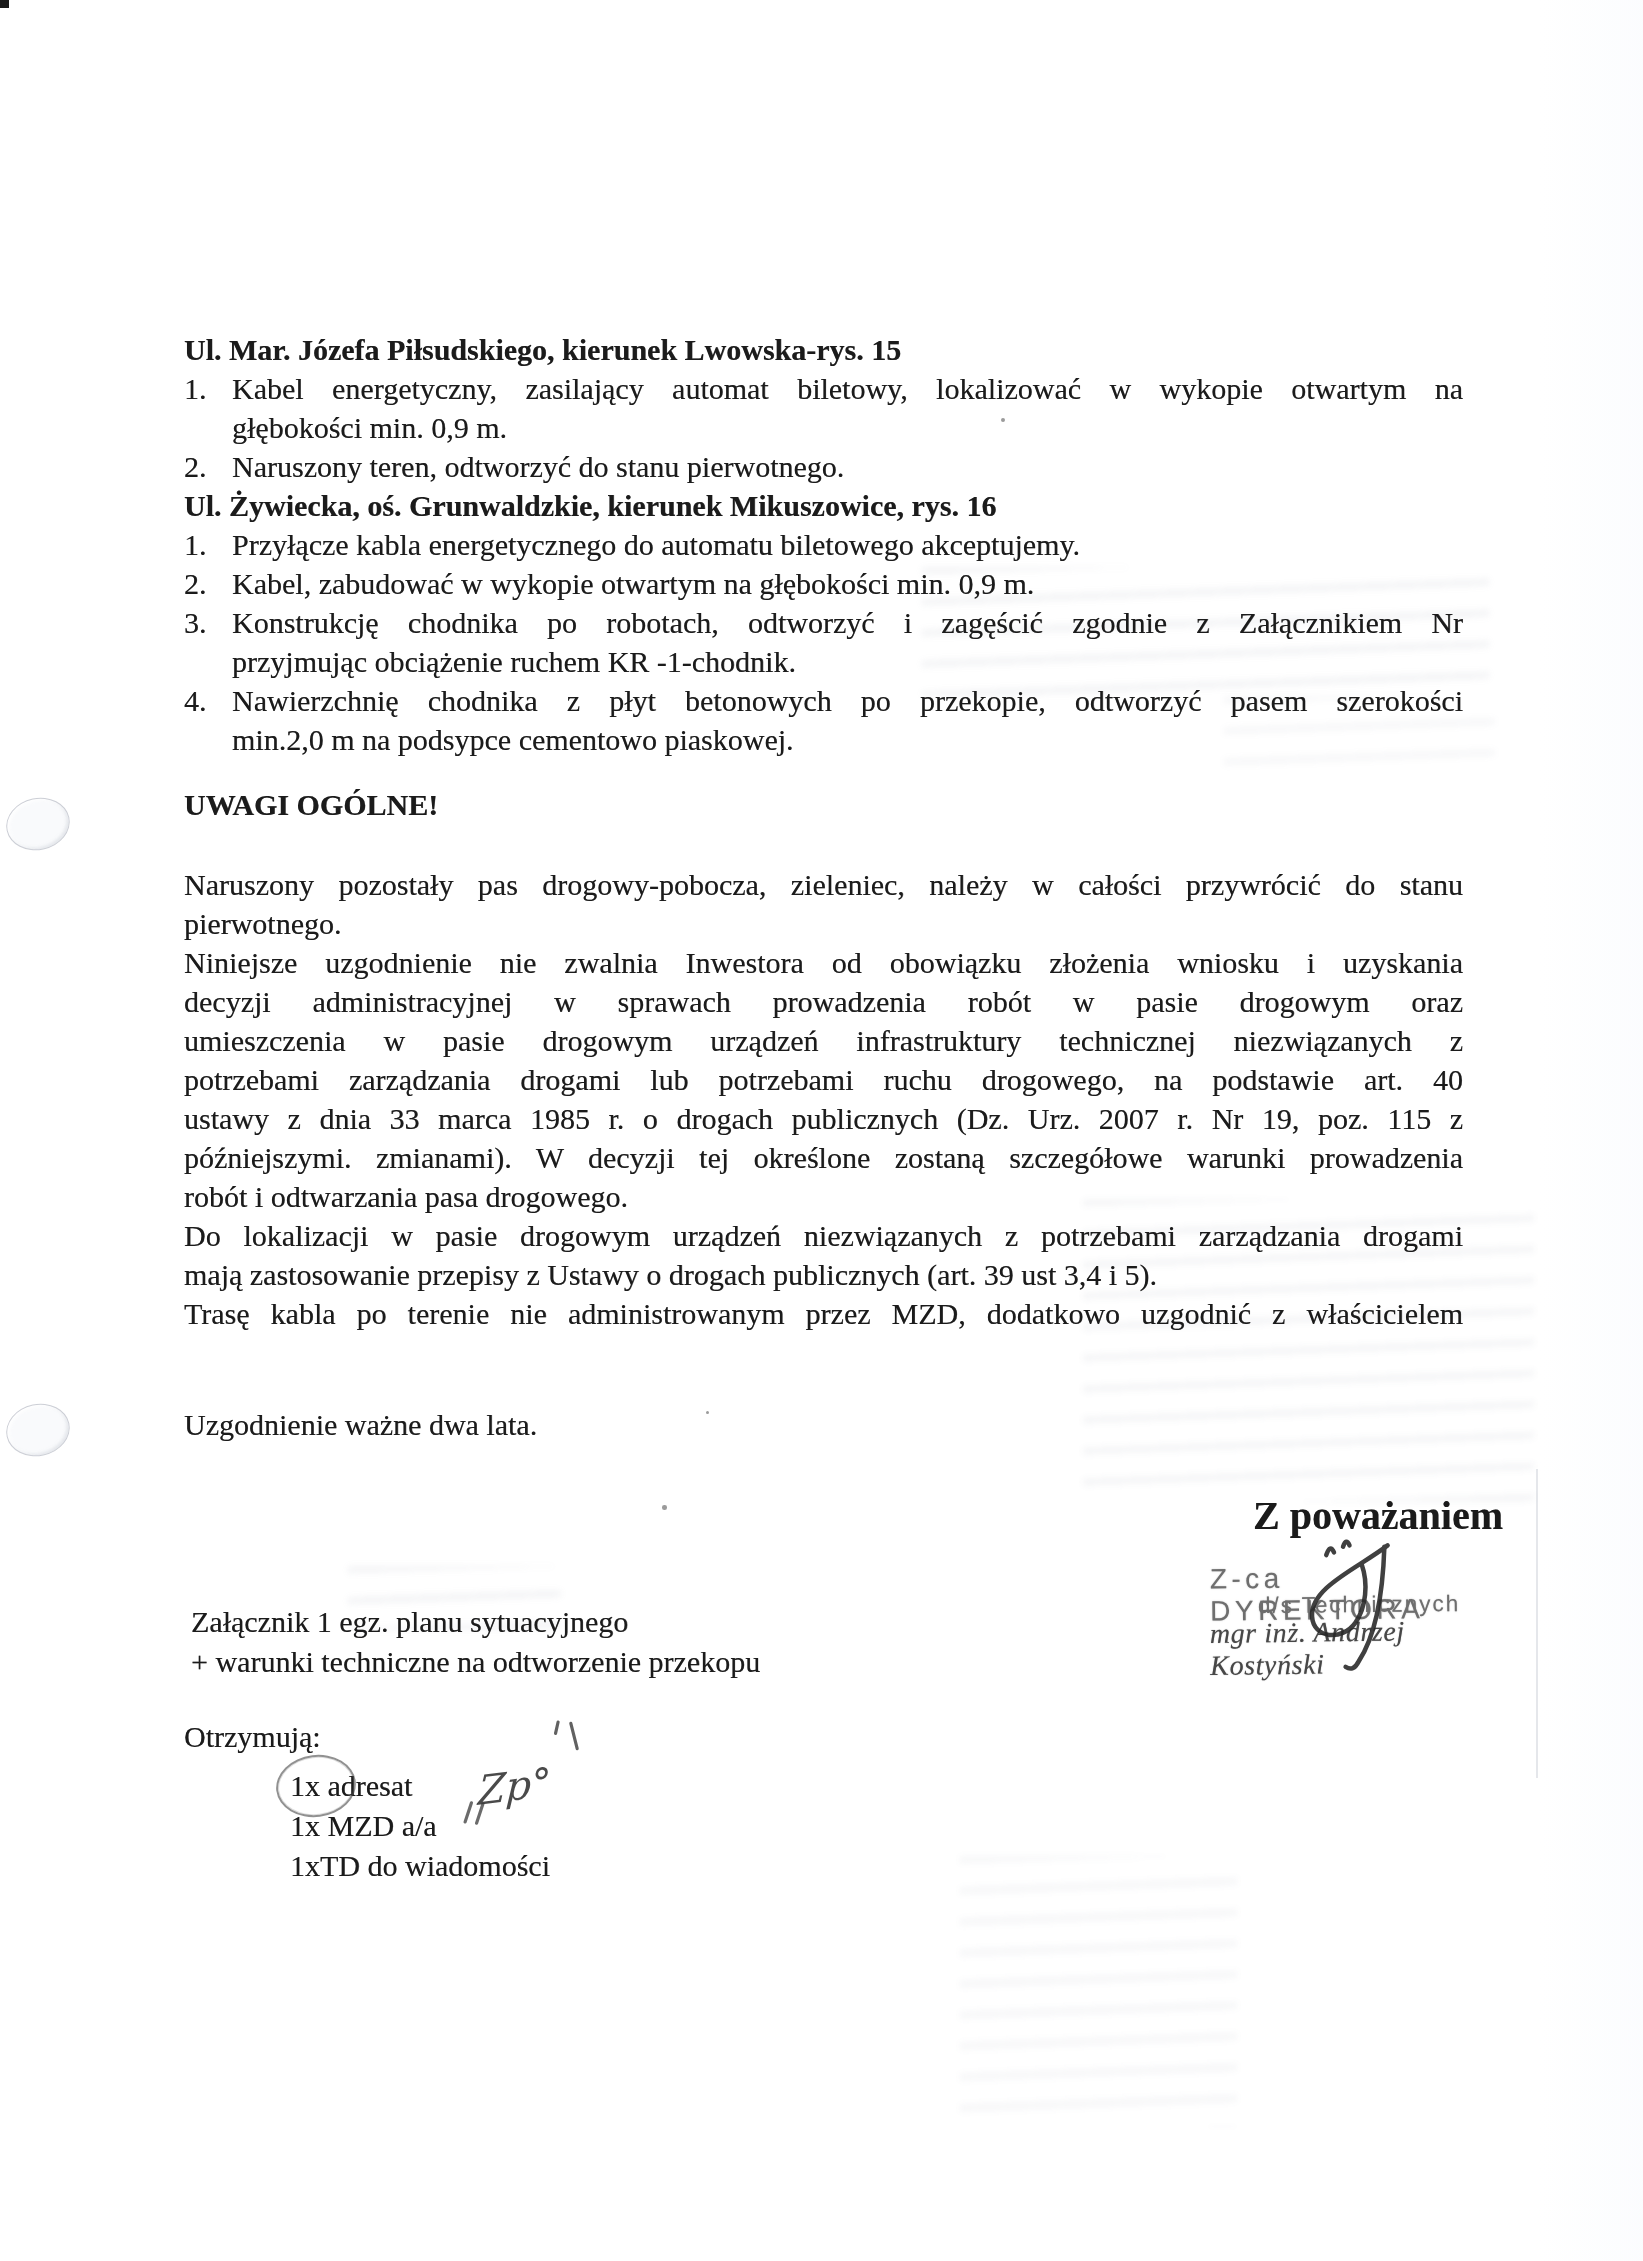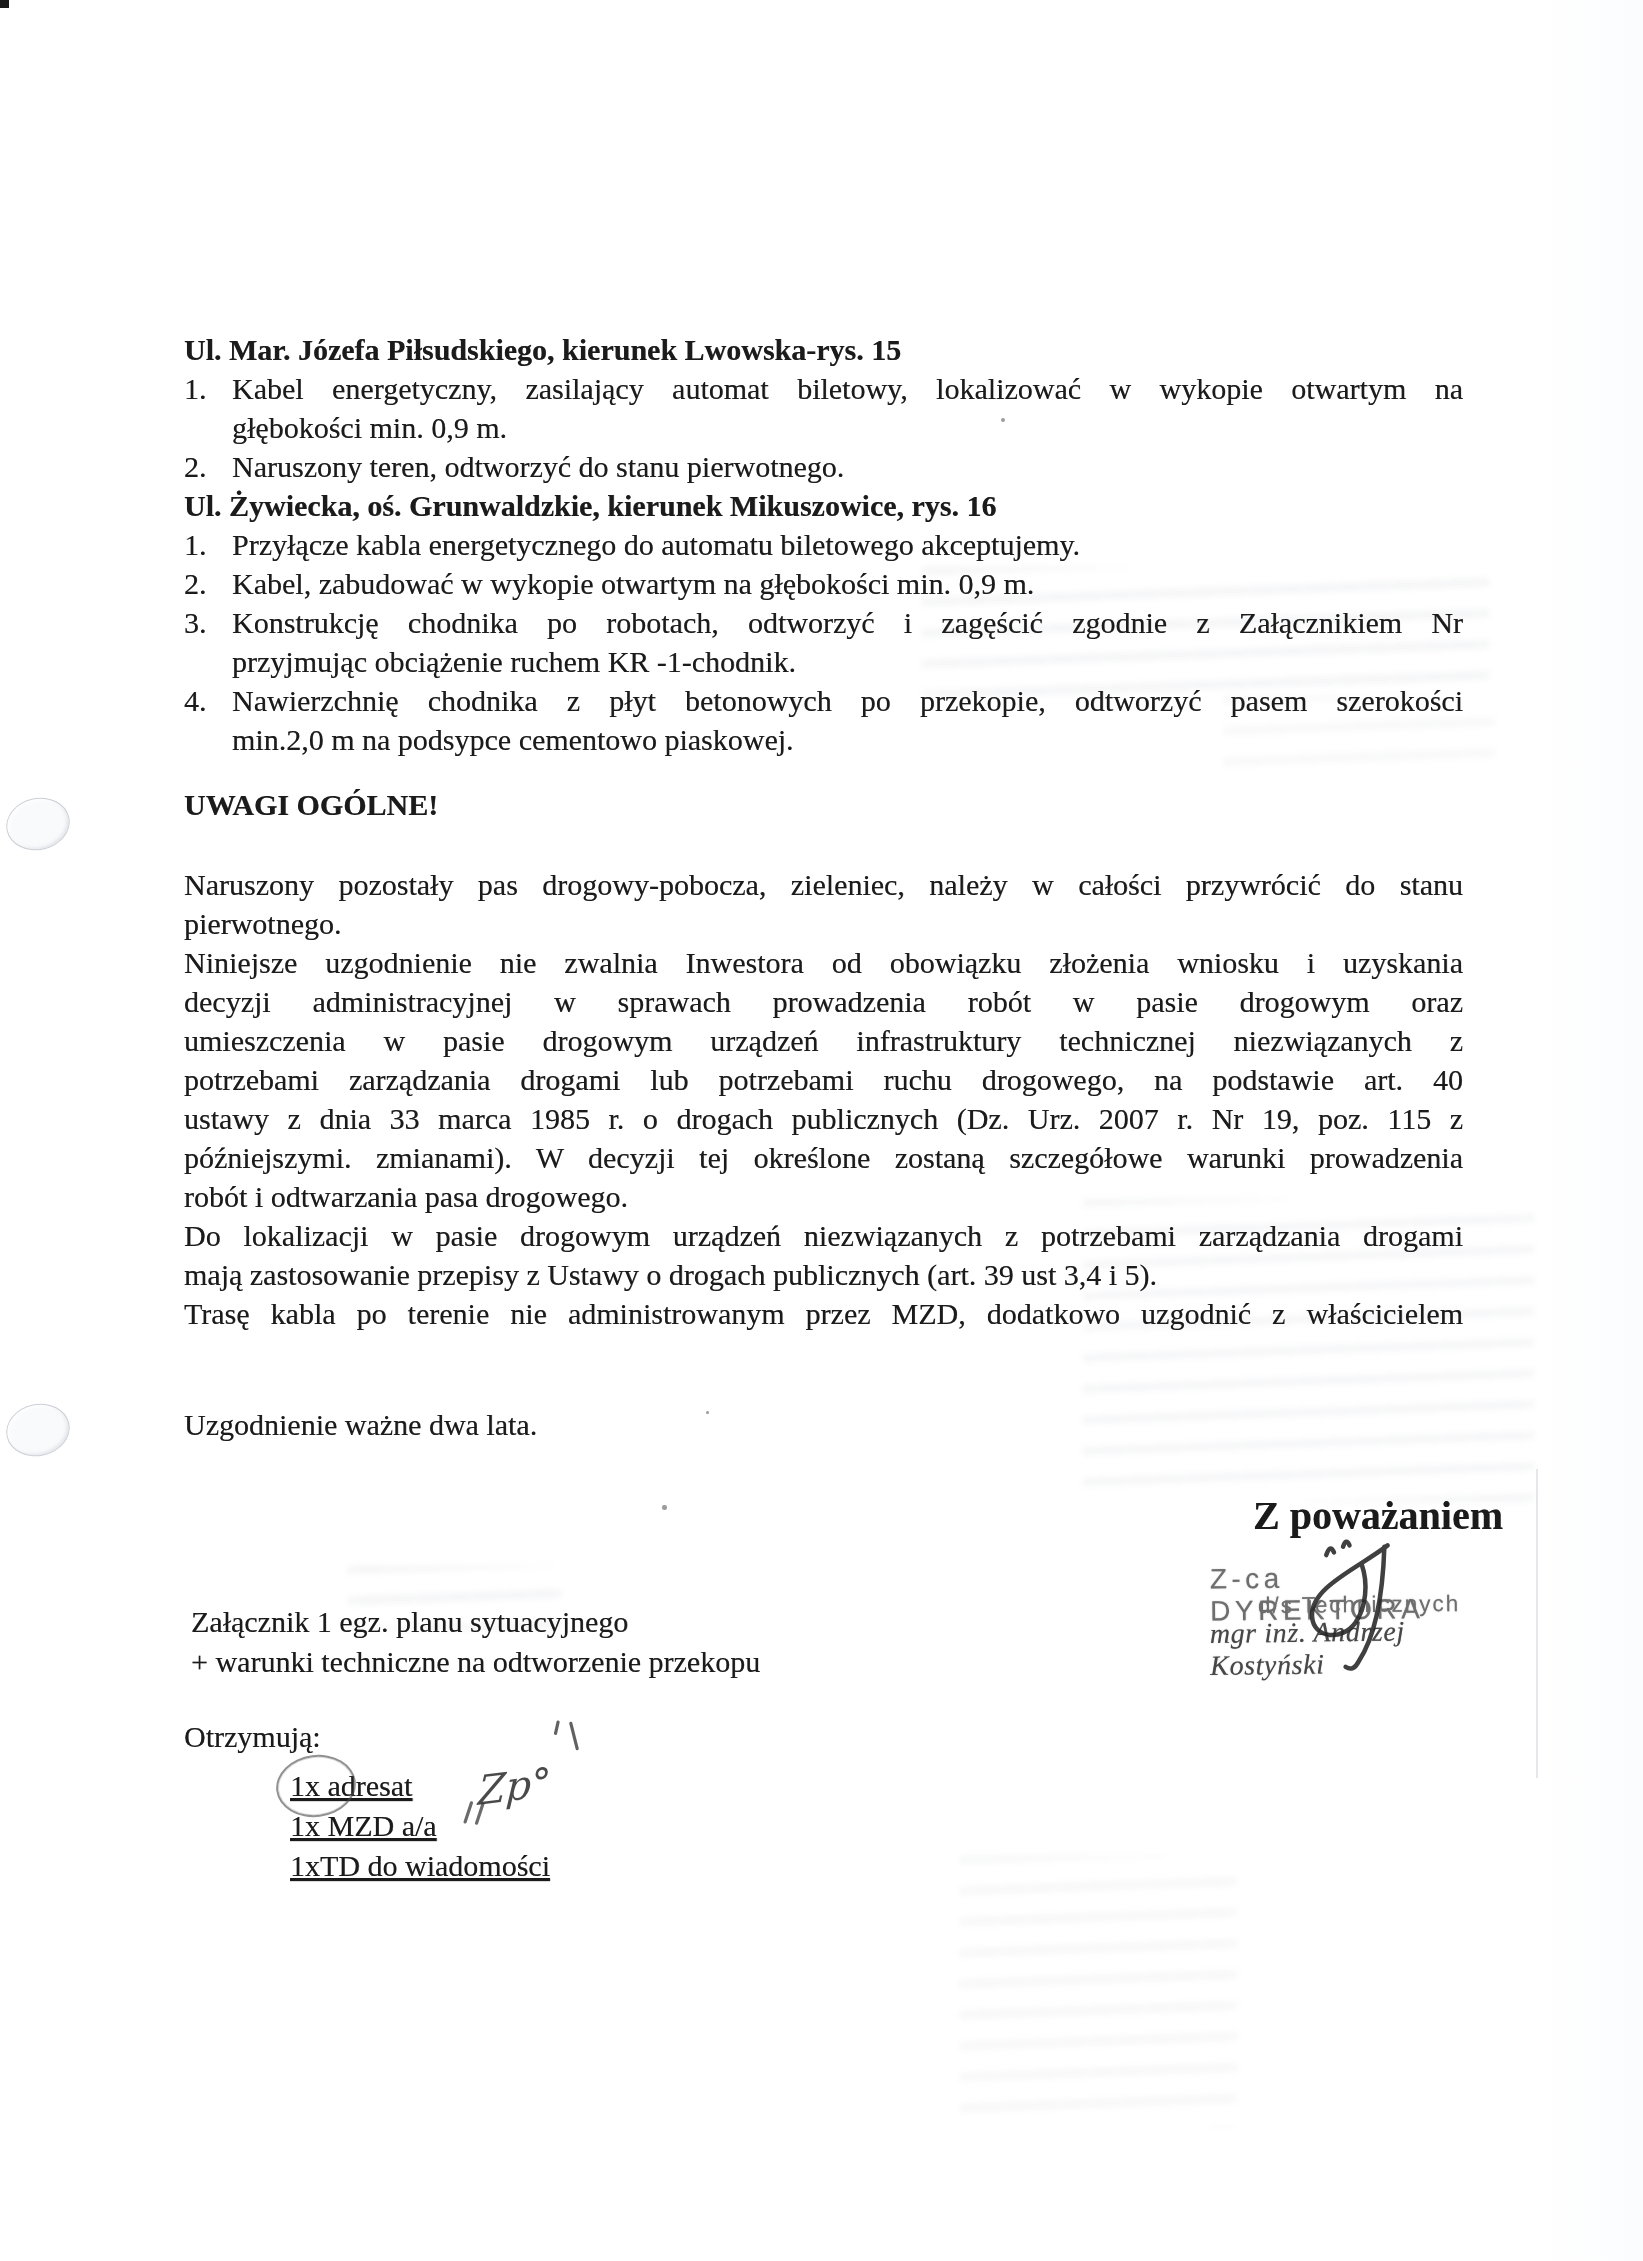--- a/index.html
+++ b/index.html
@@ -45,21 +45,21 @@
   }
   #stampname{
     left:1210px;top:1616px;width:296px;
     font-style:italic;font-size:28px;letter-spacing:0.6px;color:#474747;
     transform:rotate(-0.8deg);
     text-shadow:0 0 1px rgba(70,70,70,0.6);
   }
   #attach .tl{line-height:40px;}
   #attach{left:184px;top:1602px;margin-left:7px;}
   #otrz{left:184px;top:1717px;}
-  #dist{left:290px;top:1766px;text-decoration:underline;}
+  #dist{left:290px;top:1766px;}
   #dist .tl{line-height:40px;}
 
   
   #margin-note{
     left:478px;top:1763px;
     font-family:"DejaVu Serif",serif;
     font-style:italic;font-size:40px;color:rgba(42,42,42,0.85);
     transform:rotate(-7deg) skewX(-10deg);
   }
   #adresat-circle{

